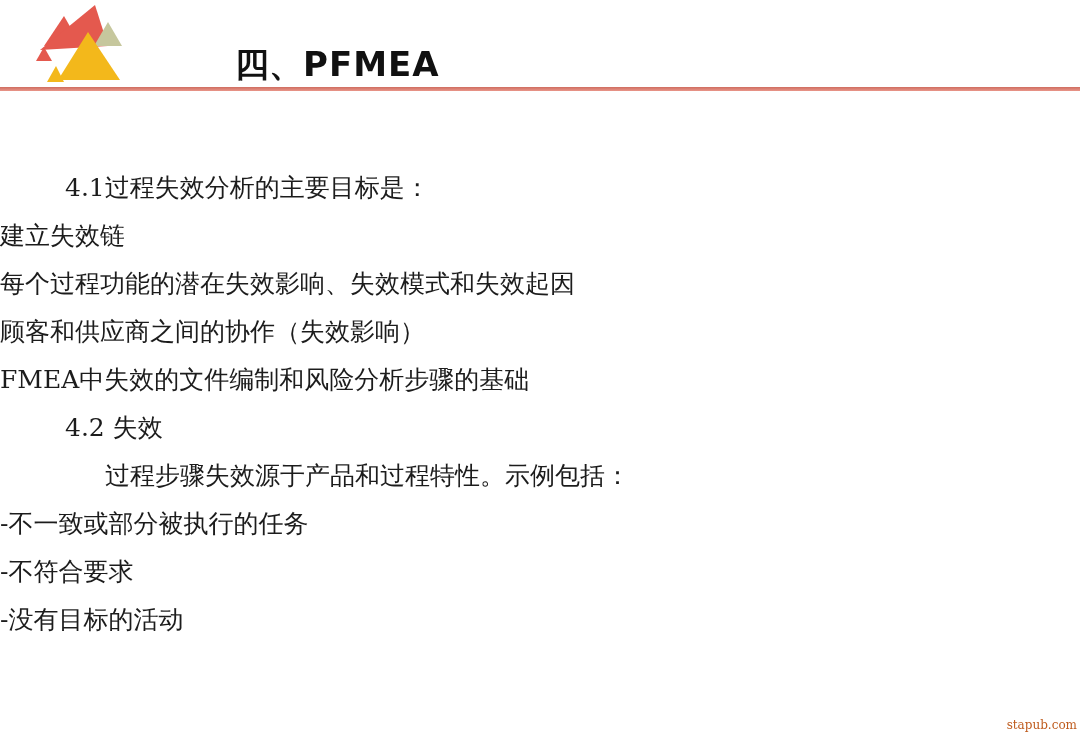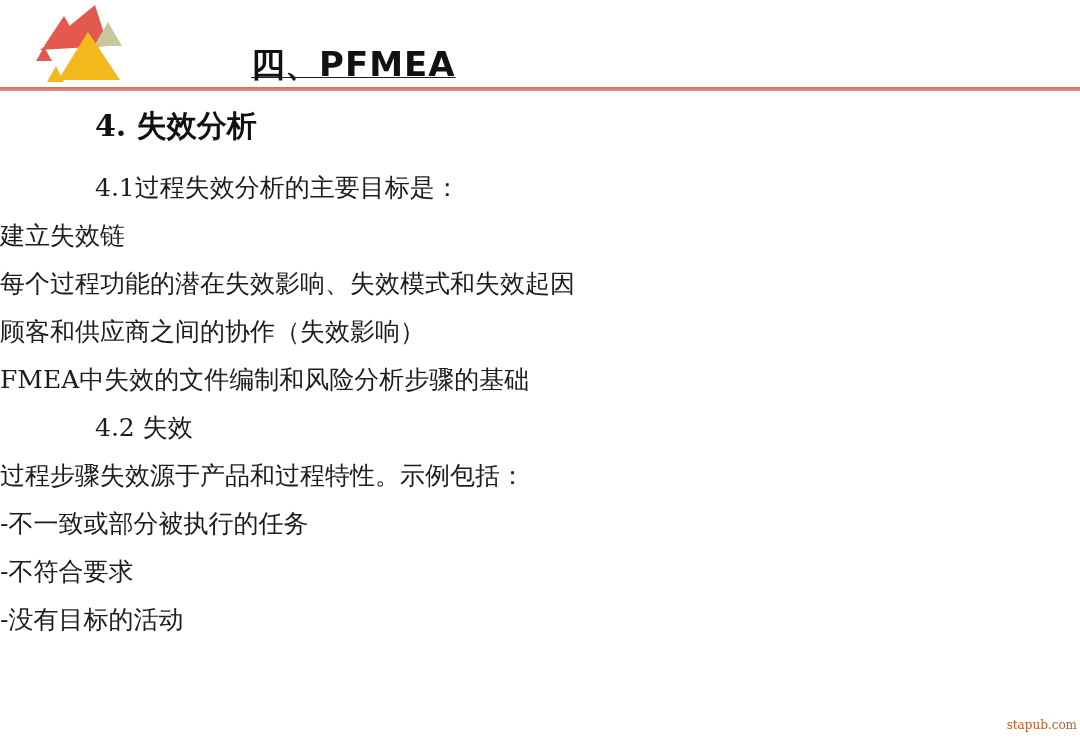--- a/index.html
+++ b/index.html
@@ -24,22 +24,22 @@
   .tri{position:absolute;inset:0;}
   .t-red-left  {background:var(--logo-red,#e4594e);clip-path:polygon(36px 14px,16px 44px,52px 42px);}
   .t-red-main  {background:var(--logo-red,#e4594e);clip-path:polygon(67px 3px,12px 48px,80px 44px);}
   .t-olive     {background:var(--logo-olive,#c6c79d);clip-path:polygon(80px 20px,66px 44px,94px 44px);}
   .t-yellow-main{background:var(--logo-yellow,#f3b81b);clip-path:polygon(60px 30px,30px 78px,92px 78px);}
   .t-red-small {background:var(--logo-red,#e4594e);clip-path:polygon(16px 45px,8px 59px,24px 59px);}
   .t-yellow-small{background:var(--logo-yellow,#f3b81b);clip-path:polygon(28px 64px,19px 80px,36px 80px);}
 
   
   .header-title{
-    position:absolute;left:251px;top:42px;
-    line-height:44px;white-space:nowrap;text-decoration:underline;
+    position:absolute;left:235px;top:42px;
+    line-height:44px;white-space:nowrap;
   }
   .title-zh{
     font-family:"DejaVu Serif", serif;
     font-size:34px;font-weight:700;color:#111;
   }
   .title-en{
     font-family:"DejaVu Sans", sans-serif;
     font-size:34px;font-weight:800;color:#111;
     letter-spacing:1px;
   }
@@ -55,22 +55,22 @@
     color:#111;
   }
   .content{
     position:absolute;left:0;top:163px;right:0;
   }
   .line{
     height:48px;display:flex;align-items:center;
     font-size:25px;color:#1c1c1c;
     white-space:nowrap;
   }
-  .ind0{padding-left:95px;text-align:right;}
-  .ind-half{}
+  .ind0{padding-left:65px;text-align:right;}
+  .ind-half{padding-left:105px;}
   .ind1{}
 
   
   .watermark{
     position:absolute;right:3px;bottom:8px;
     font-family:"DejaVu Serif", serif;
     font-size:12px;color:var(--watermark,#bf5b1d);
   }
 </style>
 </head>
@@ -86,21 +86,20 @@
     <div class="tri t-red-small"></div>
     <div class="tri t-yellow-small"></div>
   </div>
 
   <div class="header-title">
     <span class="title-zh">四、</span><span class="title-en">PFMEA</span>
   </div>
 
   <div class="rule"></div>
 
-  <div class="heading">4. 失效分析</div>
 
   <div class="content">
     <div class="line ind0">4.1过程失效分析的主要目标是：</div>
     <div class="line ind1">建立失效链</div>
     <div class="line ind1">每个过程功能的潜在失效影响、失效模式和失效起因</div>
     <div class="line ind1">顾客和供应商之间的协作（失效影响）</div>
     <div class="line ind1">FMEA中失效的文件编制和风险分析步骤的基础</div>
     <div class="line ind0">4.2 失效</div>
     <div class="line ind-half">过程步骤失效源于产品和过程特性。示例包括：</div>
     <div class="line ind1">-不一致或部分被执行的任务</div>

